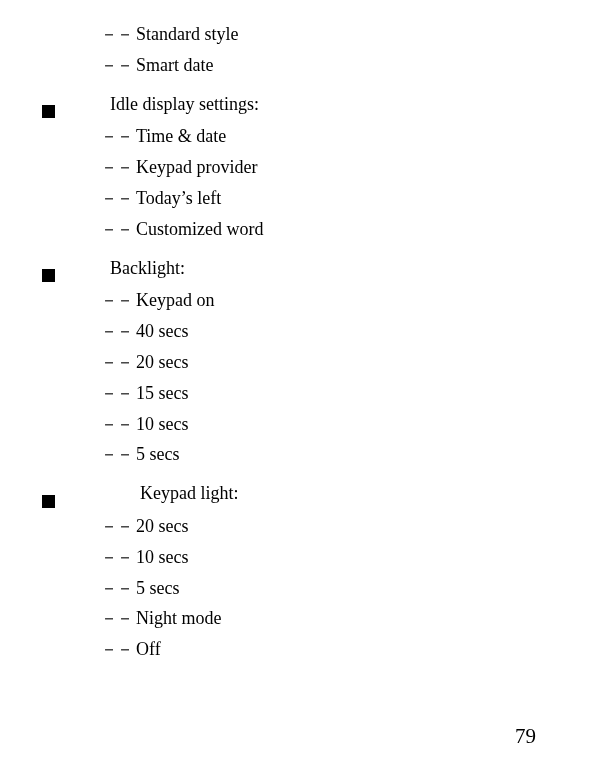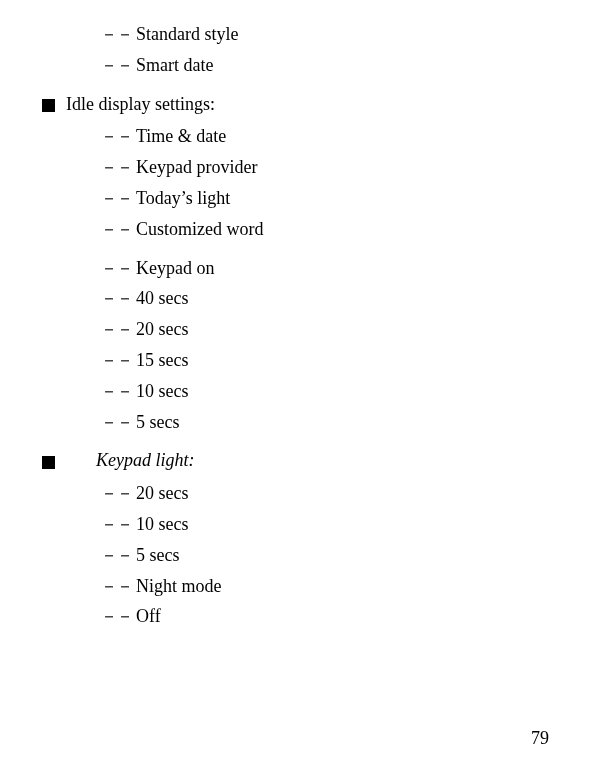--- a/index.html
+++ b/index.html
@@ -23,22 +23,23 @@
       padding: 20px 40px 20px 40px;
       line-height: 1.6;
     }
 
     .list-section {
       margin-bottom: 10px;
     }
 
     .bullet-item {
       display: flex;
-      align-items: center;
+      align-items: flex-end;
       margin-bottom: 4px;
+      gap: 44px;
     }
 
     .bullet-square {
       font-size: 14px;
       margin-right: 10px;
       margin-top: 3px;
       flex-shrink: 0;
       width: 16px;
       display: flex;
       align-items: center;
@@ -75,22 +76,22 @@
     }
 
     .contrast-text {
       flex: 1;
       text-align: justify;
     }
 
     .page-number {
       position: absolute;
       bottom: 20px;
-      right: 40px;
-      font-size: 18px;
+      right: 53px;
+      font-size: 21px;
     }
   </style>
 </head>
 <body>
 
 <div class="page-content">
 
   <div class="list-section">
     <div class="sub-item">
       <span class="dash">－－</span>
@@ -112,30 +113,36 @@
     <div class="sub-item">
       <span class="dash">－－</span>
       <span class="sub-text">Time &amp; date</span>
     </div>
     <div class="sub-item">
       <span class="dash">－－</span>
       <span class="sub-text">Keypad provider</span>
     </div>
     <div class="sub-item">
       <span class="dash">－－</span>
-      <span class="sub-text">Today’s light</span>
+      <span class="sub-text">Today’s left</span>
     </div>
     <div class="sub-item">
       <span class="dash">－－</span>
       <span class="sub-text">Customized word</span>
     </div>
   </div>
 
 
   <div class="list-section">
+    <div class="bullet-item">
+      <span class="bullet-square">
+        <span class="bullet-square-icon"></span>
+      </span>
+      <span class="bullet-text">Backlight:</span>
+    </div>
     <div class="sub-item">
       <span class="dash">－－</span>
       <span class="sub-text">Keypad on</span>
     </div>
     <div class="sub-item">
       <span class="dash">－－</span>
       <span class="sub-text">40 secs</span>
     </div>
     <div class="sub-item">
       <span class="dash">－－</span>
@@ -153,21 +160,21 @@
       <span class="dash">－－</span>
       <span class="sub-text">5 secs</span>
     </div>
   </div>
 
   <div class="list-section">
     <div class="bullet-item">
       <span class="bullet-square">
         <span class="bullet-square-icon"></span>
       </span>
-      <span class="bullet-text" style="padding-left: 30px; font-style: italic;">Keypad light:</span>
+      <span class="bullet-text" style="padding-left: 30px;">Keypad light:</span>
     </div>
     <div class="sub-item">
       <span class="dash">－－</span>
       <span class="sub-text">20 secs</span>
     </div>
     <div class="sub-item">
       <span class="dash">－－</span>
       <span class="sub-text">10 secs</span>
     </div>
     <div class="sub-item">

